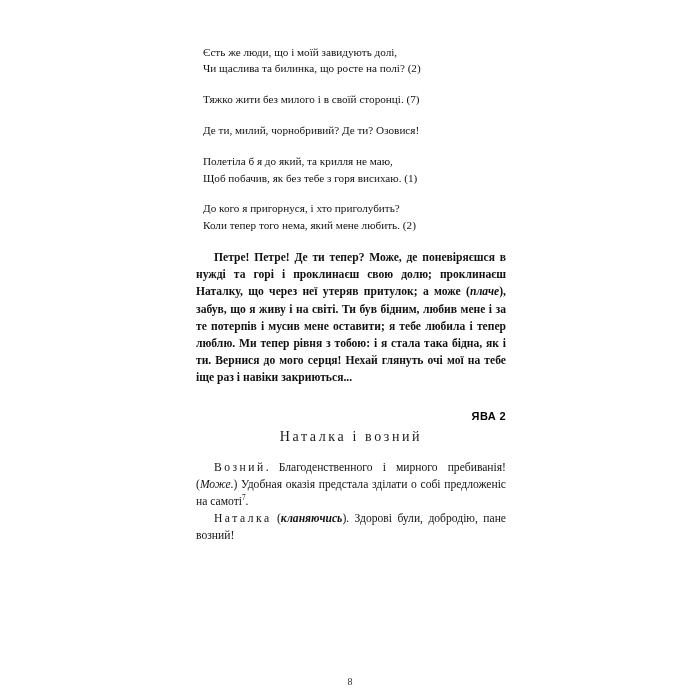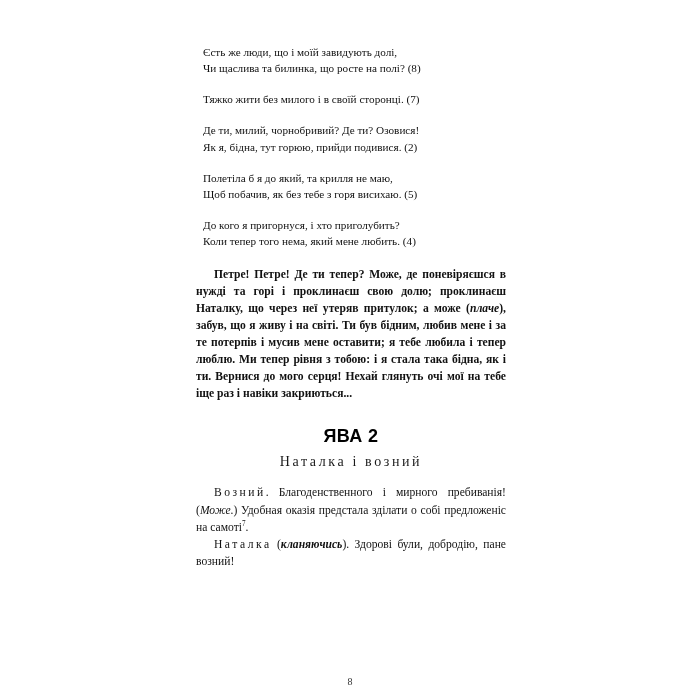--- a/index.html
+++ b/index.html
@@ -73,24 +73,24 @@
   }
   sup.fn {
     font-size: 7.2px;
     vertical-align: super;
     line-height: 0;
   }
 
   
   .scene-head {
     margin: 24px 0 0 0;
-    text-align: center;
+    text-align: right;
     font-family: "Liberation Sans", "DejaVu Sans", sans-serif;
     font-weight: bold;
-    font-size: 18px;
+    font-size: 11px;
     letter-spacing: 0.4px;
     color: #000000;
   }
   .scene-sub {
     margin: 7px 0 0 0;
     text-align: center;
     font-size: 14px;
     letter-spacing: 2.6px;
     color: #1a1a1a;
   }
@@ -118,40 +118,39 @@
 <body>
 
 <div class="page">
 
   <div class="column">
 
     <div class="song">
 
       <div class="stanza">
         <span class="vline">Єсть же люди, що і моїй завидують долі,</span>
-        <span class="vline">Чи щаслива та билинка, що росте на полі? (8)</span>
+        <span class="vline">Чи щаслива та билинка, що росте на полі? (2)</span>
       </div>
 
       <div class="stanza">
         <span class="vline">Тяжко жити без милого і в своїй сторонці. (7)</span>
       </div>
 
       <div class="stanza">
         <span class="vline">Де ти, милий, чорнобривий? Де ти? Озовися!</span>
-        <span class="vline">Як я, бідна, тут горюю, прийди подивися. (2)</span>
       </div>
 
       <div class="stanza">
         <span class="vline">Полетіла б я до який, та крилля не маю,</span>
-        <span class="vline">Щоб побачив, як без тебе з горя висихаю. (5)</span>
+        <span class="vline">Щоб побачив, як без тебе з горя висихаю. (1)</span>
       </div>
 
       <div class="stanza">
         <span class="vline">До кого я пригорнуся, і хто приголубить?</span>
-        <span class="vline">Коли тепер того нема, який мене любить. (4)</span>
+        <span class="vline">Коли тепер того нема, який мене любить. (2)</span>
       </div>
 
     </div>
 
     <p class="prose monologue"><span>Петре! Петре! Де ти тепер? Може, де поневіряєшся в нужді та горі і проклинаєш свою долю; проклинаєш Наталку, що через неї утеряв притулок; а може (</span><em class="it">плаче</em><span>), забув, що я живу і на світі. Ти був бідним, любив мене і за те потерпів і мусив мене оставити; я тебе любила і тепер люблю. Ми тепер рівня з тобою: і я стала така бідна, як і ти. Вернися до мого серця! Нехай глянуть очі мої на тебе іще раз і навіки закриються...</span></p>
 
     <div class="scene-head">ЯВА 2</div>
     <div class="scene-sub">Наталка і возний</div>
 
     <div class="dialogue-block">

